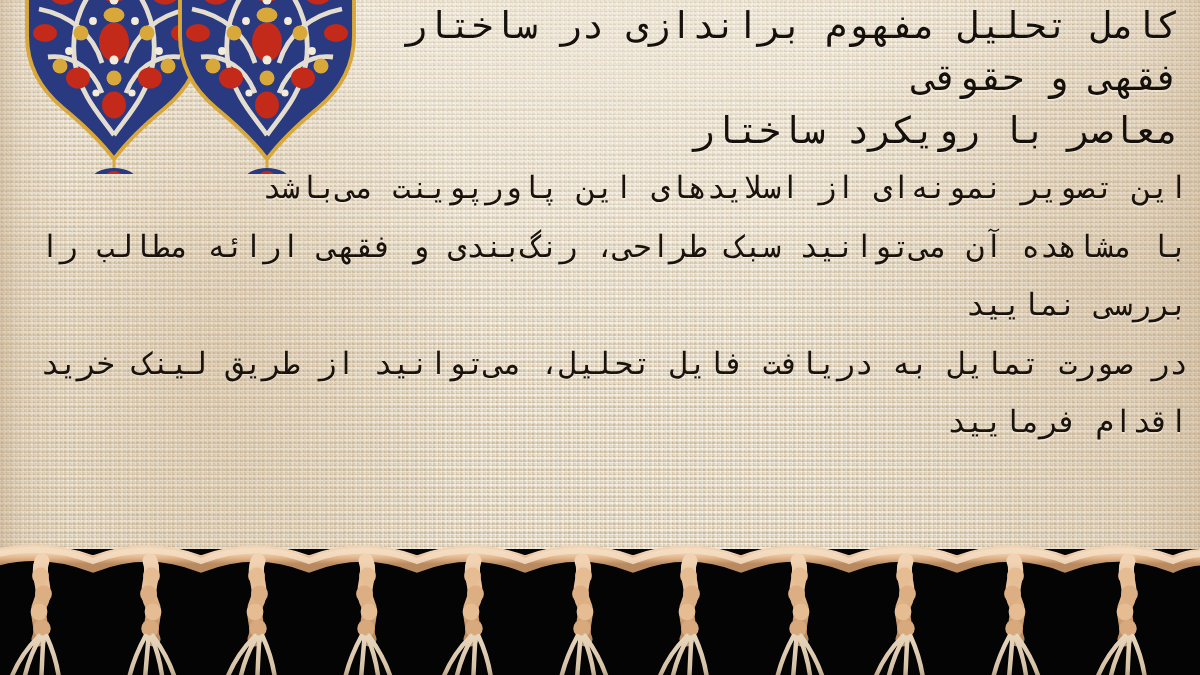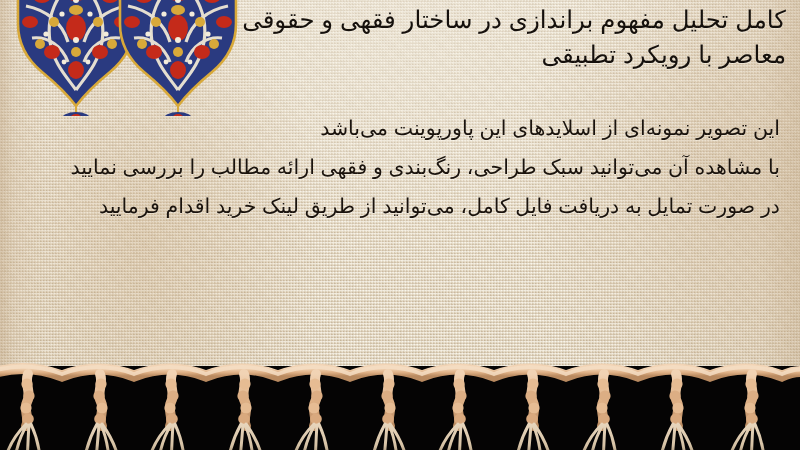--- a/index.html
+++ b/index.html
@@ -6,21 +6,21 @@
     margin: 0;
     padding: 0;
     background: #000;
   }
 
   #slide {
     position: relative;
     width: 800px;
     height: 450px;
     overflow: hidden;
-    font-family: Liberation Sans, sans-serif;
+    font-family: Liberation Mono, monospace;
     background-color: #ded0ba;
   }
 
   
   .canvas-field {
     position: absolute;
     inset: 0;
     background-color: #e5dac6;
     background-image:
       
@@ -100,21 +100,21 @@
     line-height: 35px;
     color: #15100c;
     font-weight: 400;
     letter-spacing: 0px;
     text-shadow: 0 1px 0 rgba(255,250,240,0.45);
   }
 
   .body-block {
     position: absolute;
     top: 108px;
-    right: 20px;
+    right: 8px;
     width: 770px;
     text-align: right;
     direction: rtl;
   }
   .body-line {
     font-size: 20.5px;
     line-height: 39px;
     color: #1a130d;
     font-weight: 400;
     text-shadow: 0 1px 0 rgba(255,250,240,0.40);
@@ -292,27 +292,27 @@
         <ellipse cx="6" cy="31" rx="3" ry="3.4" fill="#2a3a80"></ellipse>
         <path d="M0 36 L0 40" stroke="#2a3a80" stroke-width="1.8"></path>
         <ellipse cx="0" cy="43" rx="5" ry="4" fill="#c42a1a"></ellipse>
         <circle cx="0" cy="50" r="3" fill="#c42a1a"></circle>
       </g>
     </svg>
   </div>
 
   <div class="title-block">
     <div class="title-line">کامل تحلیل مفهوم براندازی در ساختار فقهی و حقوقی</div>
-    <div class="title-line">معاصر با رویکرد تطبیقی</div>
+    <div class="title-line">معاصر با رویکرد ساختار</div>
   </div>
 
   <div class="body-block">
     <div class="body-line">این تصویر نمونه‌ای از اسلایدهای این پاورپوینت می‌باشد</div>
     <div class="body-line">با مشاهده آن می‌توانید سبک طراحی، رنگ‌بندی و فقهی ارائه مطالب را بررسی نمایید</div>
-    <div class="body-line">در صورت تمایل به دریافت فایل کامل، می‌توانید از طریق لینک خرید اقدام فرمایید</div>
+    <div class="body-line">در صورت تمایل به دریافت فایل تحلیل، می‌توانید از طریق لینک خرید اقدام فرمایید</div>
   </div>
 
   <div class="bottom-band">
     <div class="band-edge"></div>
   </div>
 
   <svg class="fringe" viewBox="0 0 800 90" style="bottom:0; top:auto; position:absolute;" xmlns="http://www.w3.org/2000/svg">
     <defs>
       <linearGradient id="ropeG" x1="0" y1="0" x2="0" y2="1">
         <stop offset="0%" stop-color="#f1d3b4"></stop>

